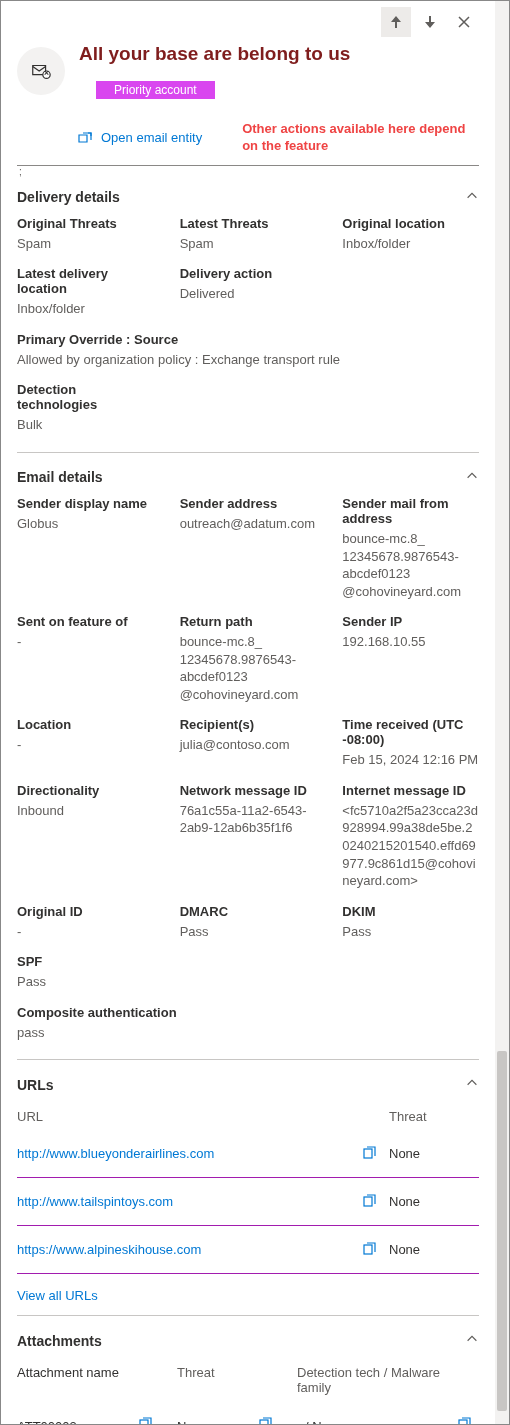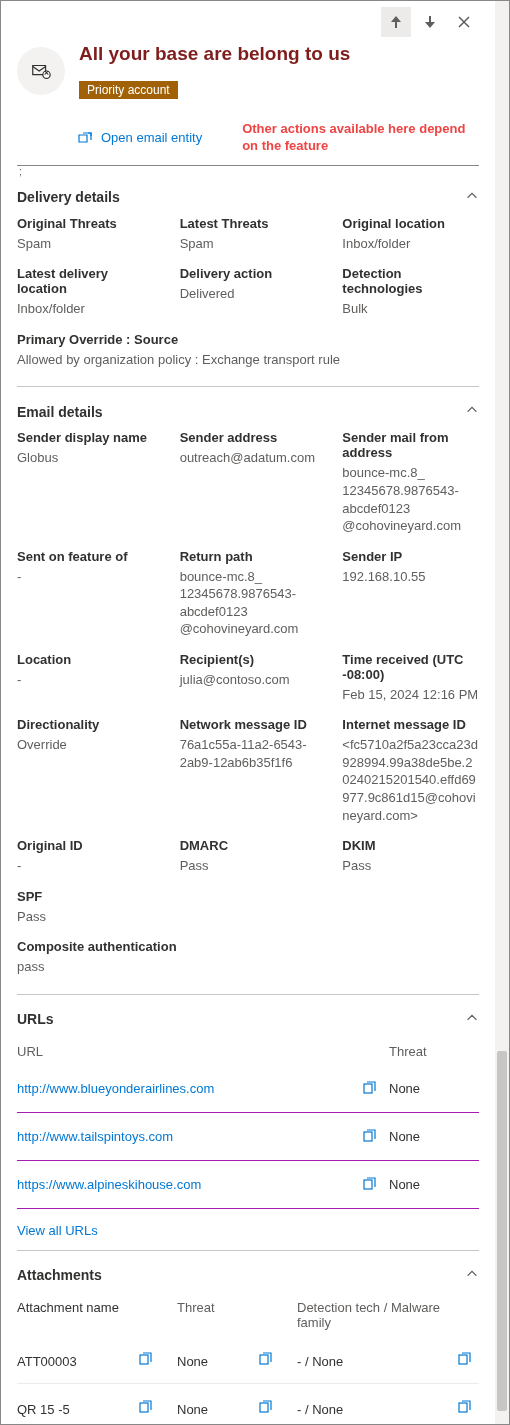--- a/index.html
+++ b/index.html
@@ -56,25 +56,26 @@
   .title {
     font-size: 19px;
     font-weight: 600;
     color: #7f1d1d;
     margin-bottom: 6px;
   }
   .meta-line { font-size: 13px; color: #605e5c; }
   .meta-line .dot { margin: 0 6px; }
   .badge {
     display: inline-block;
-    background: #a16207;
+    background: #d946ef;
     color: #fff;
     font-size: 12px;
-    padding: 2px 8px;
+    padding: 2px 18px;
     margin-top: 10px;
+    margin-left: 17px;
   }
   .action-row {
     display: flex;
     align-items: center;
     padding: 14px 0 8px 60px;
     gap: 40px;
   }
   .open-entity {
     color: #0078d4;
     display: flex; align-items: center; gap: 8px;
@@ -231,27 +232,27 @@
         <div class="kv-value">Inbox/folder</div>
       </div>
     <div class="kv-block">
         <div class="kv-label">Latest delivery location</div>
         <div class="kv-value">Inbox/folder</div>
       </div>
     <div class="kv-block">
         <div class="kv-label">Delivery action</div>
         <div class="kv-value">Delivered</div>
       </div>
-    <div class="kv-block">
-        <div class="kv-label">Detection technologies</div>
-        <div class="kv-value">Bulk</div>
-      </div>
     <div class="kv-block kv-full">
         <div class="kv-label">Primary Override : Source</div>
         <div class="kv-value">Allowed by organization policy : Exchange transport rule</div>
+      </div>
+    <div class="kv-block">
+        <div class="kv-label">Detection technologies</div>
+        <div class="kv-value">Bulk</div>
       </div>
   </div>
   <hr class="section-divider">
 
   <div class="section-header">
     <span>Email details</span>
     <span class="chevron"><svg width="14" height="14" viewBox="0 0 16 16">
           <path d="M3 10l5-5 5 5" fill="none" stroke="currentColor" stroke-width="1.3"></path>
         </svg></span>
   </div>
@@ -287,21 +288,21 @@
     <div class="kv-block">
         <div class="kv-label">Recipient(s)</div>
         <div class="kv-value">julia@contoso.com</div>
       </div>
     <div class="kv-block">
         <div class="kv-label">Time received (UTC -08:00)</div>
         <div class="kv-value">Feb 15, 2024 12:16 PM</div>
       </div>
     <div class="kv-block">
         <div class="kv-label">Directionality</div>
-        <div class="kv-value">Override</div>
+        <div class="kv-value">Inbound</div>
       </div>
     <div class="kv-block">
         <div class="kv-label">Network message ID</div>
         <div class="kv-value">76a1c55a-11a2-6543-2ab9-12ab6b35f1f6</div>
       </div>
     <div class="kv-block">
         <div class="kv-label">Internet message ID</div>
         <div class="kv-value">&lt;fc5710a2f5a23cca23d928994.99a38de5be.20240215201540.effd69977.9c861d15@cohovineyard.com&gt;</div>
       </div>
     <div class="kv-block">

